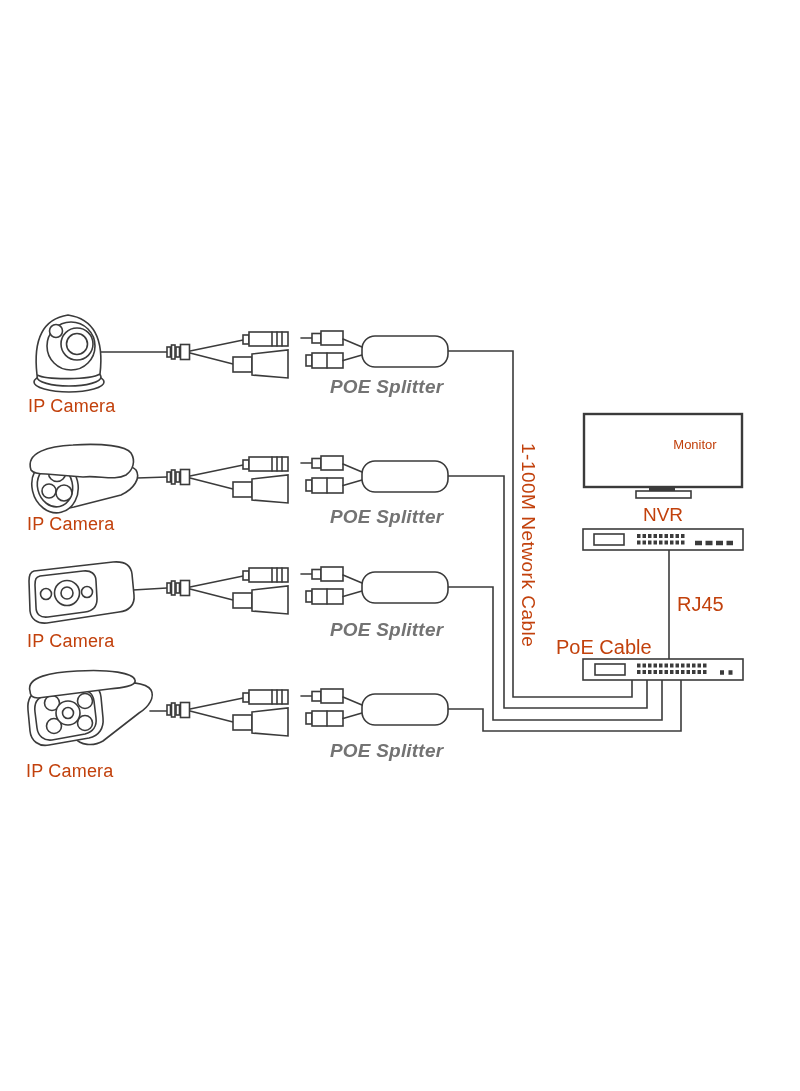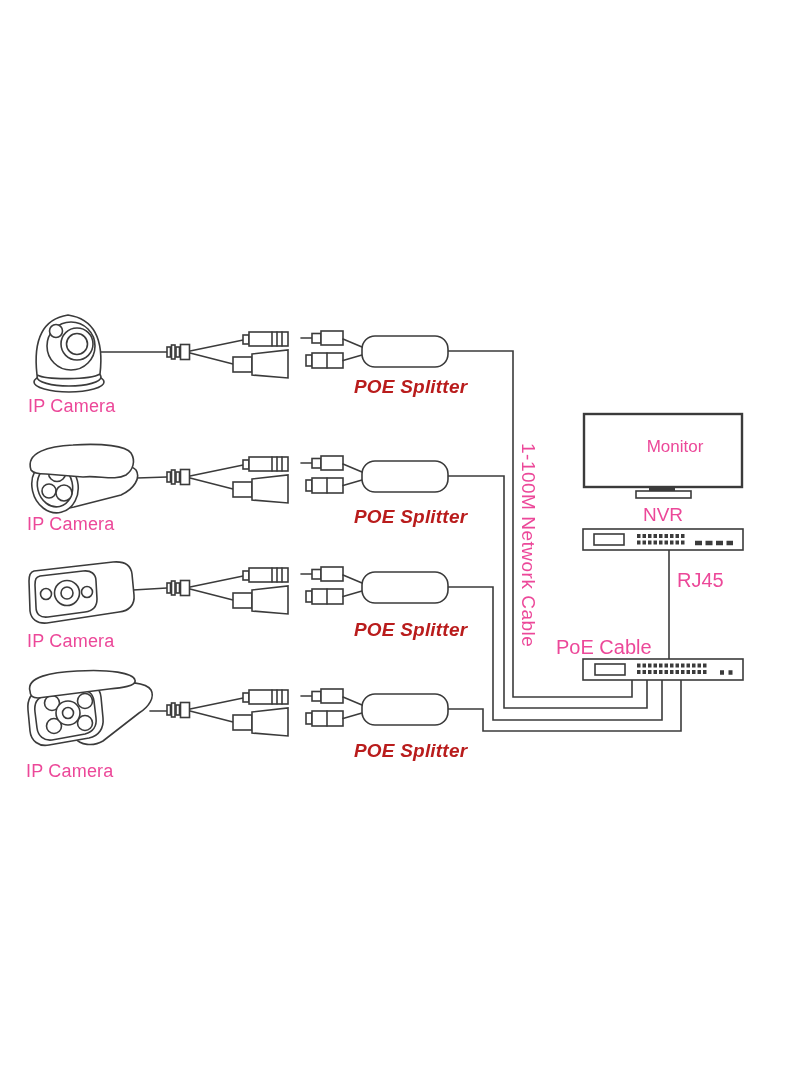--- a/index.html
+++ b/index.html
@@ -1,21 +1,21 @@
 <!DOCTYPE html>
 <html><head>
 <meta charset="utf-8">
 <style>
   html,body{margin:0;padding:0;background:#ffffff;}
   #stage{position:relative;width:800px;height:1091px;background:#ffffff;overflow:hidden;
          font-family:"Liberation Sans",sans-serif;}
   #art{position:absolute;left:0;top:0;}
-  .lbl{position:absolute;color:#ec4899;white-space:nowrap;}
+  .lbl{position:absolute;color:#c2410c;white-space:nowrap;}
   .ip-label{font-size:18px;letter-spacing:.2px;}
-  .splitter-label{font-size:19px;font-weight:bold;font-style:italic;color:#b91c1c;letter-spacing:.2px;margin-left:24px;}
+  .splitter-label{font-size:19px;font-weight:bold;font-style:italic;color:#737373;letter-spacing:.2px;}
   .device-label{font-size:20px;}
   .centered{text-align:center;}
   .vertical{writing-mode:vertical-rl;text-orientation:mixed;font-size:19px;letter-spacing:.5px;}
   
   .s  {stroke:#3b3b3b;stroke-width:1.6;fill:none;stroke-linecap:round;}
   .sw {stroke:#3b3b3b;stroke-width:1.6;fill:#ffffff;}
   .thick{stroke:#3b3b3b;stroke-width:2.4;fill:#ffffff;}
   .dark{fill:#3b3b3b;stroke:none;}
   .ports{stroke:#3b3b3b;fill:none;}
 </style>
@@ -145,18 +145,18 @@
   <div class="lbl ip-label" style="left:27px;top:631px">IP Camera</div>
   <div class="lbl ip-label" style="left:26px;top:761px">IP Camera</div>
 
   <div class="lbl splitter-label" style="left:330px;top:376px">POE Splitter</div>
   <div class="lbl splitter-label" style="left:330px;top:506px">POE Splitter</div>
   <div class="lbl splitter-label" style="left:330px;top:619px">POE Splitter</div>
   <div class="lbl splitter-label" style="left:330px;top:740px">POE Splitter</div>
 
   <div class="lbl vertical" style="left:517px;top:443px">1-100M Network Cable</div>
 
-  <div class="lbl device-label centered" style="left:596px;top:437px;width:158px;font-size:17px">Monitor</div>
+  <div class="lbl device-label centered" style="left:616px;top:437px;width:158px;font-size:13px">Monitor</div>
   <div class="lbl device-label centered" style="left:583px;top:504px;width:160px;font-size:19px">NVR</div>
-  <div class="lbl device-label" style="left:677px;top:569px">RJ45</div>
+  <div class="lbl device-label" style="left:677px;top:593px">RJ45</div>
   <div class="lbl device-label" style="left:556px;top:636px">PoE Cable</div>
 
 </div>
 
 </body></html>

